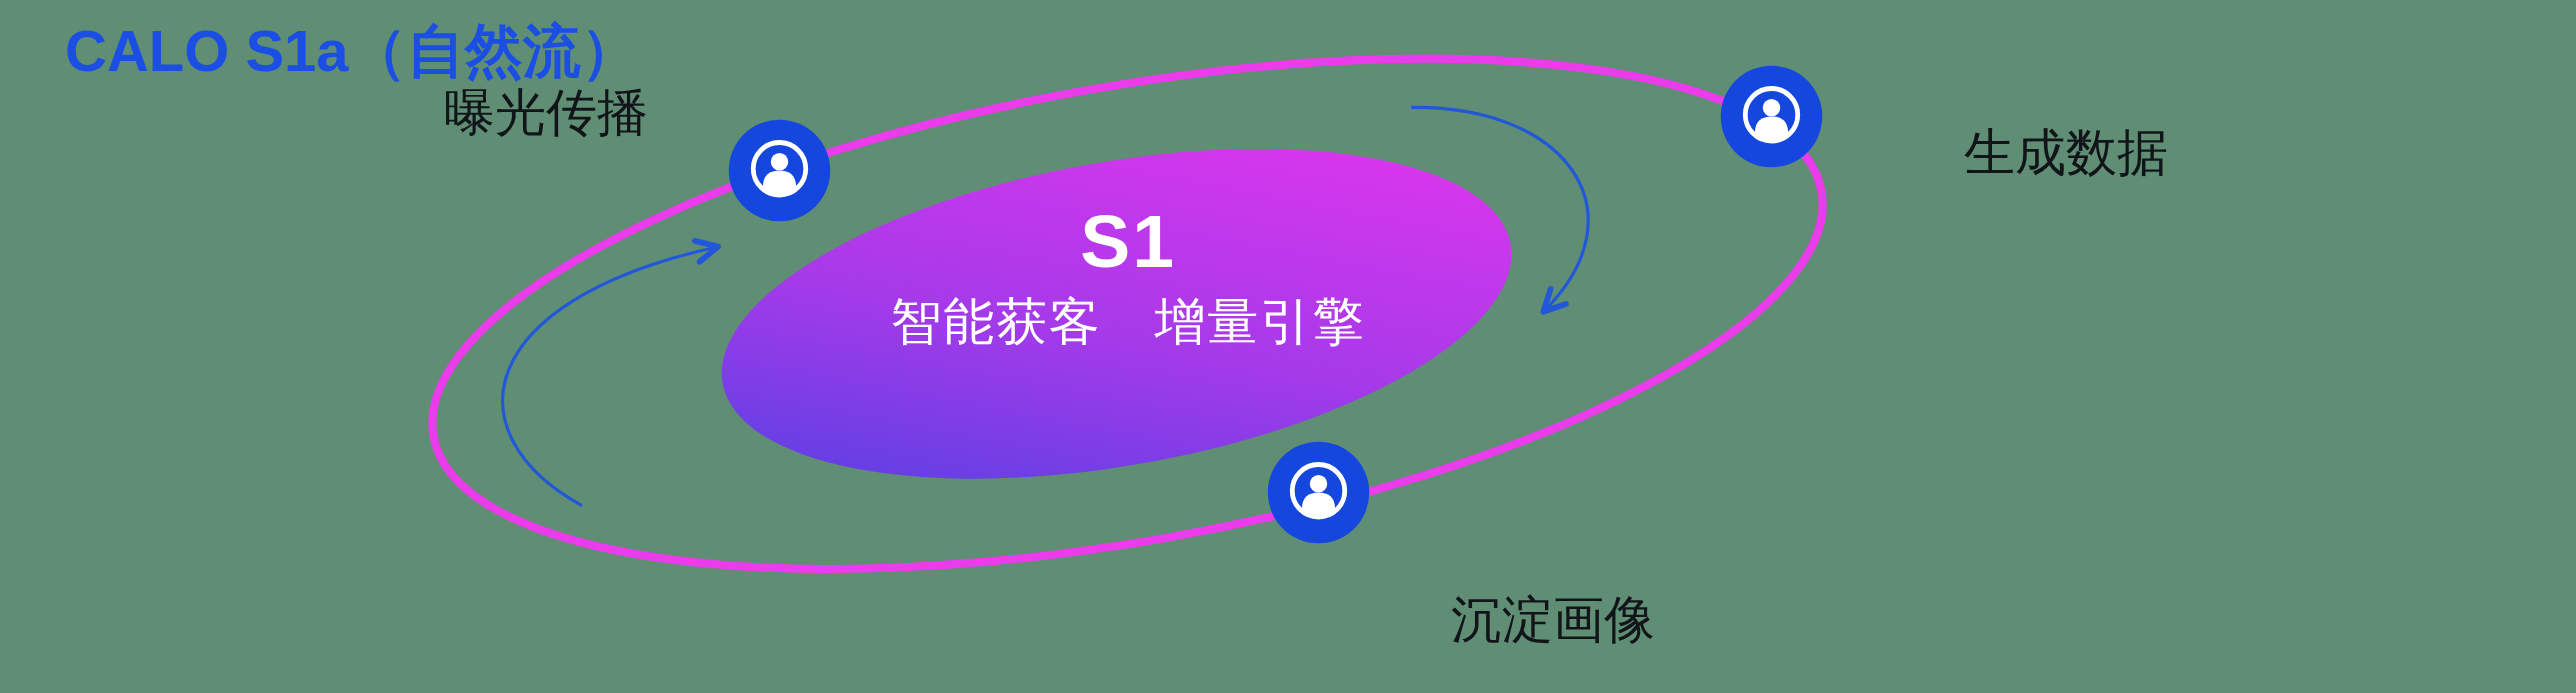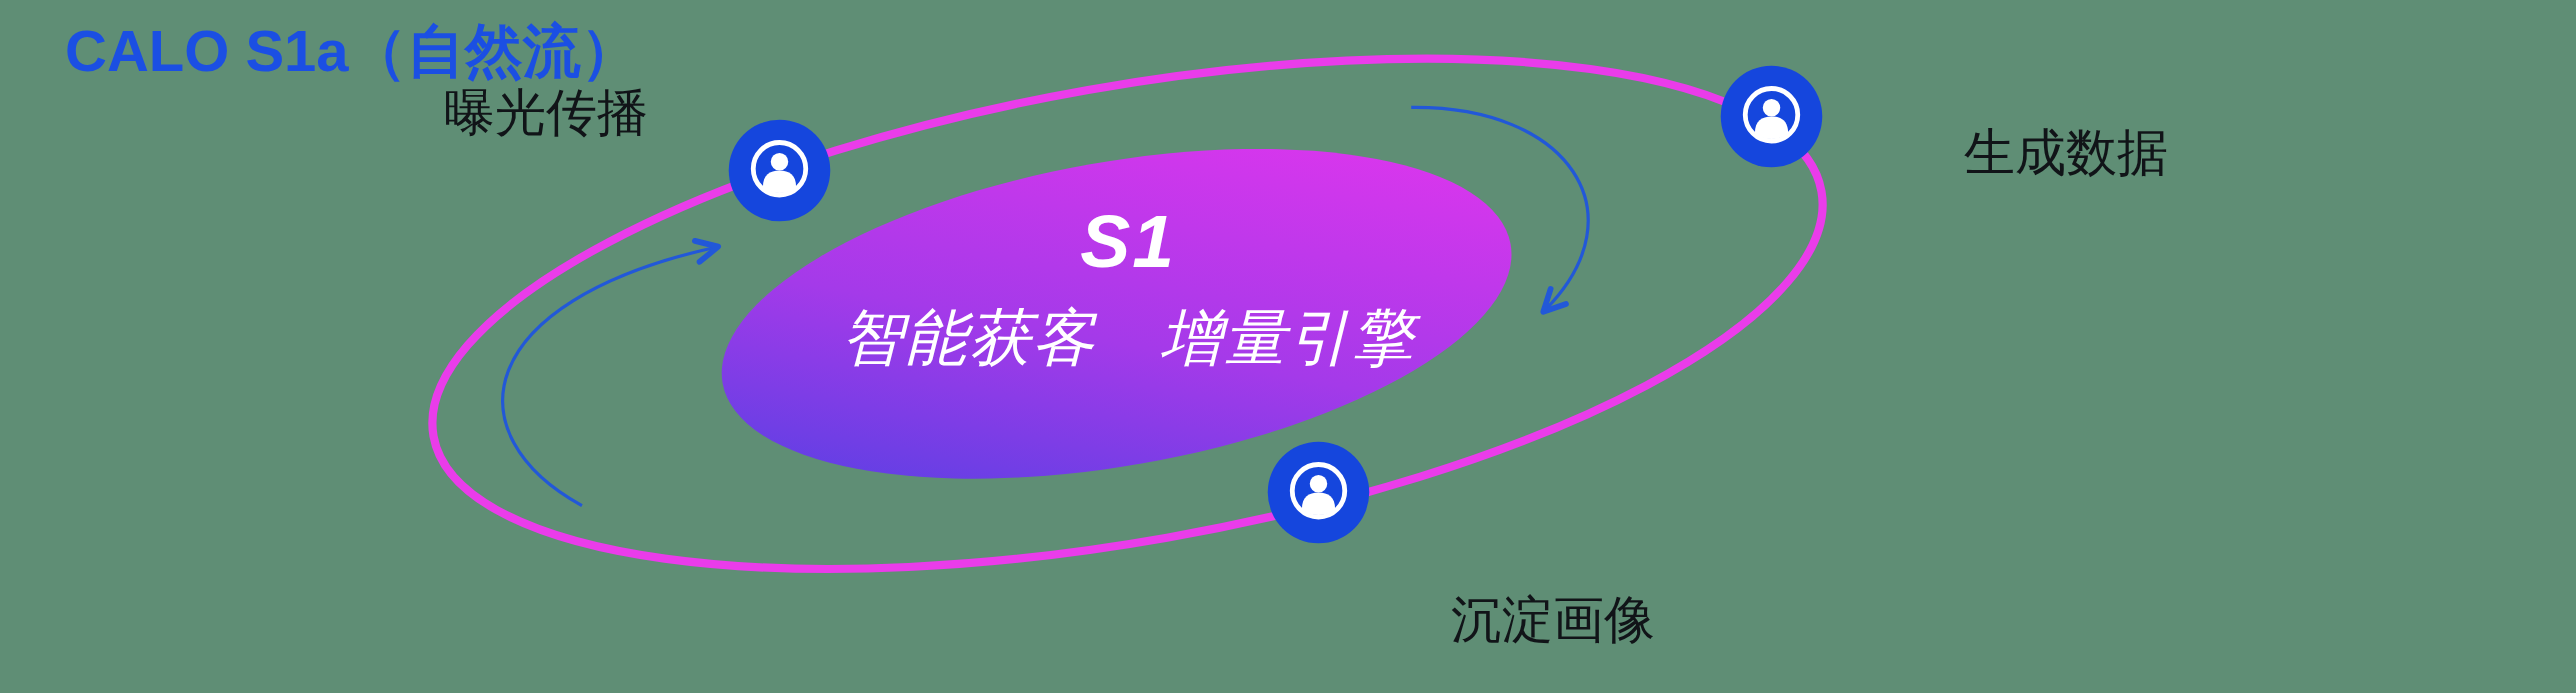--- a/index.html
+++ b/index.html
@@ -41,33 +41,32 @@
   }
   .node svg { display: block; width: 100%; height: 100%; }
 
   .center-text {
     position: absolute;
     left: 1128px; top: 204px;
     transform: translateX(-50%);
     text-align: center;
     color: #ffffff;
     white-space: nowrap;
-    font-style: italic;
   }
   .center-title {
     font-size: 75px;
     font-weight: 600;
     line-height: 1;
     letter-spacing: 1.8px;
   }
   .center-sub {
-    font-size: 62px;
+    font-size: 51px;
     font-weight: 500;
     line-height: 1;
-    margin-top: 28px;
+    margin-top: 17px;
     letter-spacing: 1.8px;
   }
 </style>
 </head>
 <body>
 
 <div class="canvas">
 
   <svg class="layer" width="2576" height="694" viewBox="0 0 2833 763">
     <defs>

